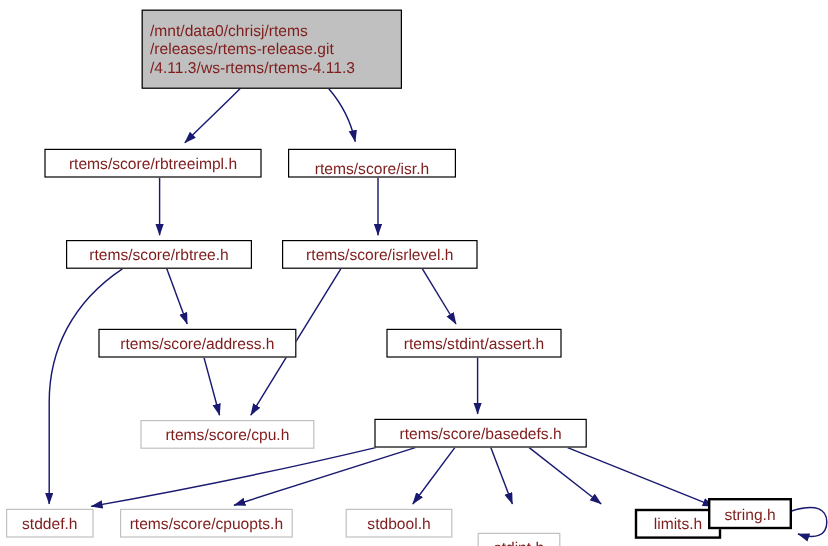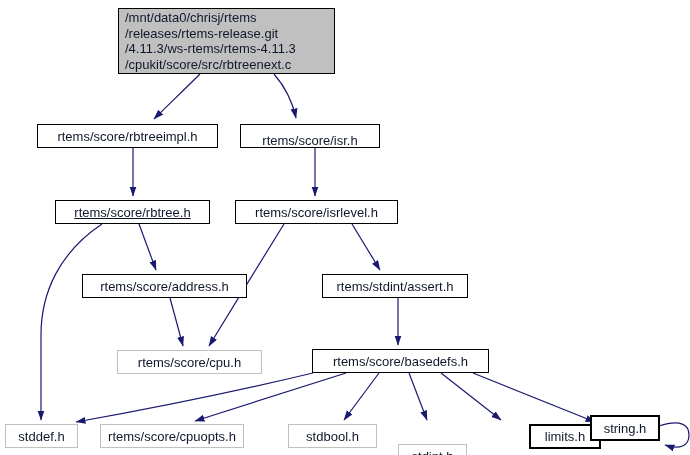--- a/index.html
+++ b/index.html
@@ -1,20 +1,20 @@
 <!DOCTYPE html>
 <html><head>
 <meta charset="utf-8">
 <style>
   html,body { margin:0; padding:0; background:#ffffff; }
   #canvas {
     position:relative; width:690px; height:455px;
     background:#ffffff; overflow:hidden;
     font-family:"Liberation Sans", sans-serif;
-    color:#0f172a;
+    color:#7f1d1d;
   }
   #edge-layer { position:absolute; left:0; top:0; width:690px; height:455px; }
   .node {
     position:absolute; box-sizing:border-box;
     background:#ffffff; border:1px solid #000;
     display:flex; align-items:center; justify-content:center;
     font-size:13px; white-space:nowrap; line-height:1;
   }
   .node.main {
     background:#c0c0c0;
@@ -52,29 +52,28 @@
         <path d="M441,373 L501,420" stroke="#191970" stroke-width="1.2" marker-end="url(#arrow)"></path>
         <path d="M473,373 L595,422" stroke="#191970" stroke-width="1.2" marker-end="url(#arrow)"></path>
         <path d="M659,426 C681,419 689,425 689,435 C689,446 680,450 665,445" stroke="#191970" stroke-width="1.2" marker-end="url(#arrow)"></path>
       </g>
   </svg>
   <div id="node-layer">
       <div class="node main" style="left: 118px; top: 8px; width: 217px; height: 66px;">
         <div>/mnt/data0/chrisj/rtems</div>
         <div>/releases/rtems-release.git</div>
         <div>/4.11.3/ws-rtems/rtems-4.11.3</div>
-        <div>/cpukit/score/src/rbtreenext.c</div>
       </div>
       <div class="node doc" style="left: 37px; top: 124px; width: 181px; height: 24px;">
         <span>rtems/score/rbtreeimpl.h</span>
       </div>
       <div class="node doc" style="left: 240px; top: 124px; width: 140px; height: 24px; align-items: flex-end;">
         <span>rtems/score/isr.h</span>
       </div>
-      <div class="node doc" style="left: 55px; top: 200px; width: 155px; height: 24px; text-decoration: underline;">
+      <div class="node doc" style="left: 55px; top: 200px; width: 155px; height: 24px;">
         <span>rtems/score/rbtree.h</span>
       </div>
       <div class="node doc" style="left: 235px; top: 200px; width: 163px; height: 24px;">
         <span>rtems/score/isrlevel.h</span>
       </div>
       <div class="node doc" style="left: 82px; top: 274px; width: 165px; height: 24px;">
         <span>rtems/score/address.h</span>
       </div>
       <div class="node doc" style="left: 322px; top: 274px; width: 146px; height: 24px;">
         <span>rtems/stdint/assert.h</span>

